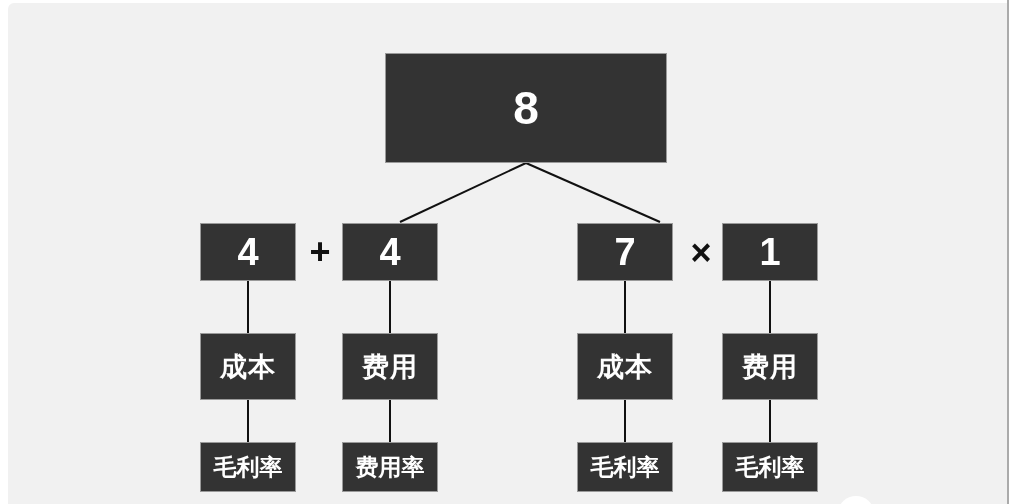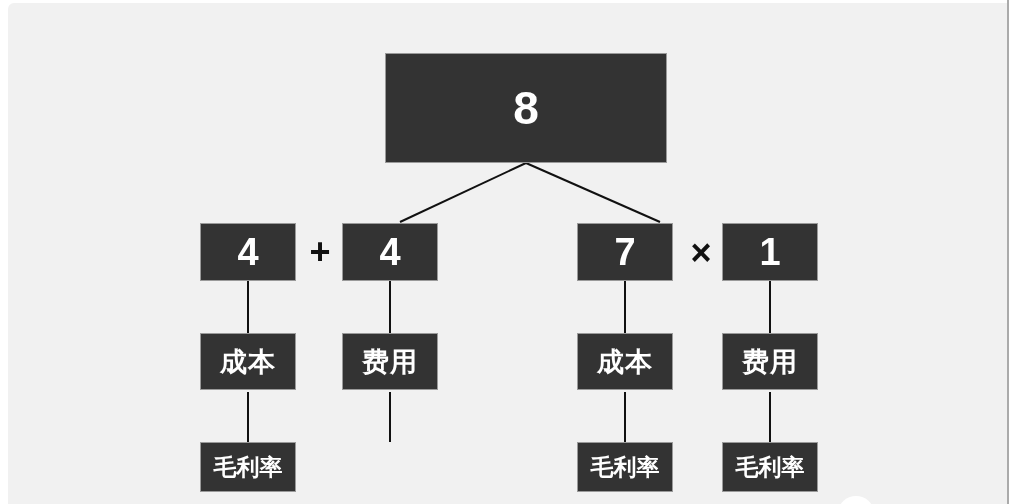--- a/index.html
+++ b/index.html
@@ -40,21 +40,21 @@
     justify-content: center;
     font-weight: bold;
     text-align: center;
   }
   .node-root {
     left: 385px; top: 53px;
     width: 282px; height: 110px;
     font-size: 46px;
   }
   .node-value { top: 223px; height: 58px; font-size: 38px; }
-  .node-category { top: 333px; height: 57px; font-size: 27px; letter-spacing: 1px; }
+  .node-category { top: 333px; height: 67px; font-size: 27px; letter-spacing: 1px; }
   .node-metric { top: 442px; height: 50px; font-size: 23px; }
   .col-w { width: 96px; }
   .col1 { left: 200px; }
   .col2 { left: 342px; }
   .col3 { left: 577px; }
   .col4 { left: 722px; }
   .operator {
     position: absolute;
     color: #111111;
     font-weight: bold;
@@ -106,19 +106,20 @@
   <div class="node node-value col-w col2">4</div>
   <div class="node node-value col-w col3">7</div>
   <div class="node node-value col-w col4">1</div>
 
   <div class="node node-category col-w col1">成本</div>
   <div class="node node-category col-w col2">费用</div>
   <div class="node node-category col-w col3">成本</div>
   <div class="node node-category col-w col4">费用</div>
 
   <div class="node node-metric col-w col1">毛利率</div>
+  <div class="node node-metric col-w col2">费用率</div>
   <div class="node node-metric col-w col3">毛利率</div>
   <div class="node node-metric col-w col4">毛利率</div>
 
   <div class="bottom-circle"></div>
 
   <div class="scroll-edge"></div>
 </div>
 
 </body></html>

